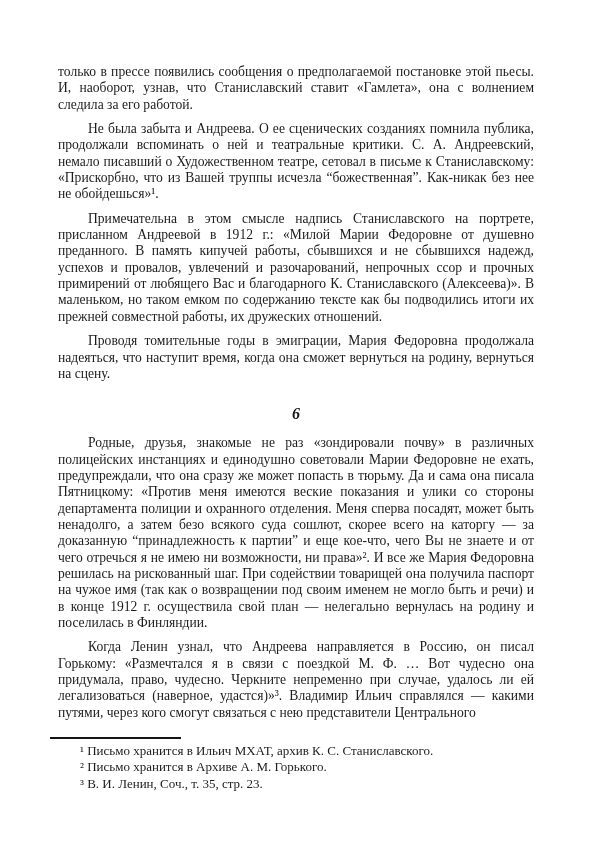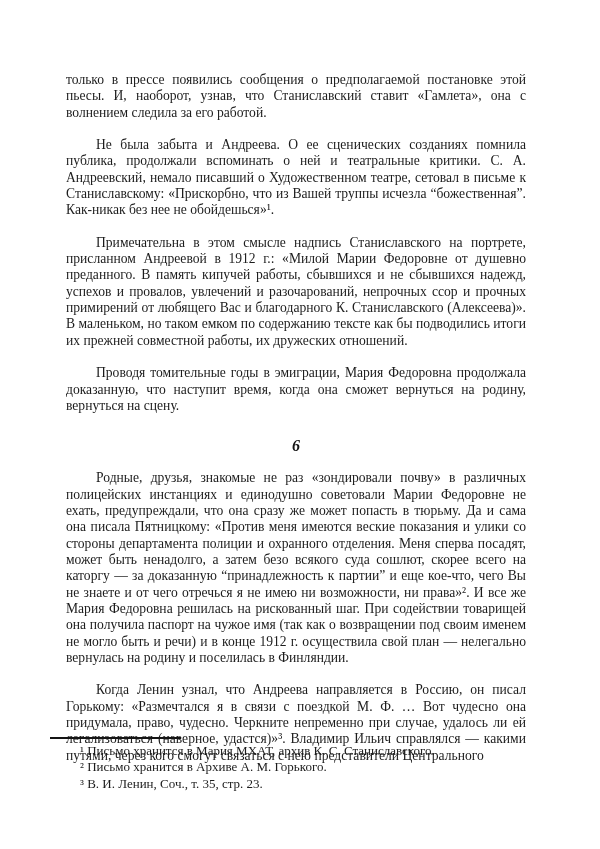--- a/index.html
+++ b/index.html
@@ -17,21 +17,21 @@
     color: #1c1c1c;
     -webkit-font-smoothing: antialiased;
   }
   .text-block {
     position: absolute;
     left: 50px;
     top: 56px;
     width: 492px;
   }
   .para {
-    margin: 16px;
+    margin: 8px;
     padding: 0;
     text-align: justify;
     text-indent: 30px;
     font-size: 13.6px;
     line-height: 16.35px;
     hyphens: none;
   }
   .para.no-indent {
     text-indent: 0;
   }
@@ -67,25 +67,25 @@
   }
 </style>
 </head>
 <body>
 
 <div class="page">
   <div class="text-block">
     <p class="para no-indent">только в прессе появились сообщения о предполагаемой постановке этой пьесы. И, наоборот, узнав, что Станиславский ставит «Гамлета», она с волнением следила за его работой.</p>
     <p class="para">Не была забыта и Андреева. О ее сценических созданиях помнила публика, продолжали вспоминать о ней и театральные критики. С. А. Андреевский, немало писавший о Художественном театре, сетовал в письме к Станиславскому: «Прискорбно, что из Вашей труппы исчезла “божественная”. Как-никак без нее не обойдешься»¹.</p>
     <p class="para">Примечательна в этом смысле надпись Станиславского на портрете, присланном Андреевой в 1912 г.: «Милой Марии Федоровне от душевно преданного. В память кипучей работы, сбывшихся и не сбывшихся надежд, успехов и провалов, увлечений и разочарований, непрочных ссор и прочных примирений от любящего Вас и благодарного К. Станиславского (Алексеева)». В маленьком, но таком емком по содержанию тексте как бы подводились итоги их прежней совместной работы, их дружеских отношений.</p>
-    <p class="para">Проводя томительные годы в эмиграции, Мария Федоровна продолжала доказанную, что наступит время, когда она сможет вернуться на родину, вернуться на сцену.</p>
+    <p class="para">Проводя томительные годы в эмиграции, Мария Федоровна продолжала надеяться, что наступит время, когда она сможет вернуться на родину, вернуться на сцену.</p>
     <h2 class="section-number">6</h2>
     <p class="para">Родные, друзья, знакомые не раз «зондировали почву» в различных полицейских инстанциях и единодушно советовали Марии Федоровне не ехать, предупреждали, что она сразу же может попасть в тюрьму. Да и сама она писала Пятницкому: «Против меня имеются веские показания и улики со стороны департамента полиции и охранного отделения. Меня сперва посадят, может быть ненадолго, а затем безо всякого суда сошлют, скорее всего на каторгу — за доказанную “принадлежность к партии” и еще кое-что, чего Вы не знаете и от чего отречься я не имею ни возможности, ни права»². И все же Мария Федоровна решилась на рискованный шаг. При содействии товарищей она получила паспорт на чужое имя (так как о возвращении под своим именем не могло быть и речи) и в конце 1912 г. осуществила свой план — нелегально вернулась на родину и поселилась в Финляндии.</p>
     <p class="para">Когда Ленин узнал, что Андреева направляется в Россию, он писал Горькому: «Размечтался я в связи с поездкой М. Ф. … Вот чудесно она придумала, право, чудесно. Черкните непременно при случае, удалось ли ей легализоваться (наверное, удастся)»³. Владимир Ильич справлялся — какими путями, через кого смогут связаться с нею представители Центрального</p>
   </div>
 
   <div class="footnotes">
     <div class="fn-rule"></div>
-    <p class="fn">¹ Письмо хранится в Мария МХАТ, архив К. С. Станиславского.</p>
+    <p class="fn">¹ Письмо хранится в Ильич МХАТ, архив К. С. Станиславского.</p>
     <p class="fn">² Письмо хранится в Архиве А. М. Горького.</p>
     <p class="fn">³ В. И. Ленин, Соч., т. 35, стр. 23.</p>
   </div>
 </div>
 
 </body></html>

